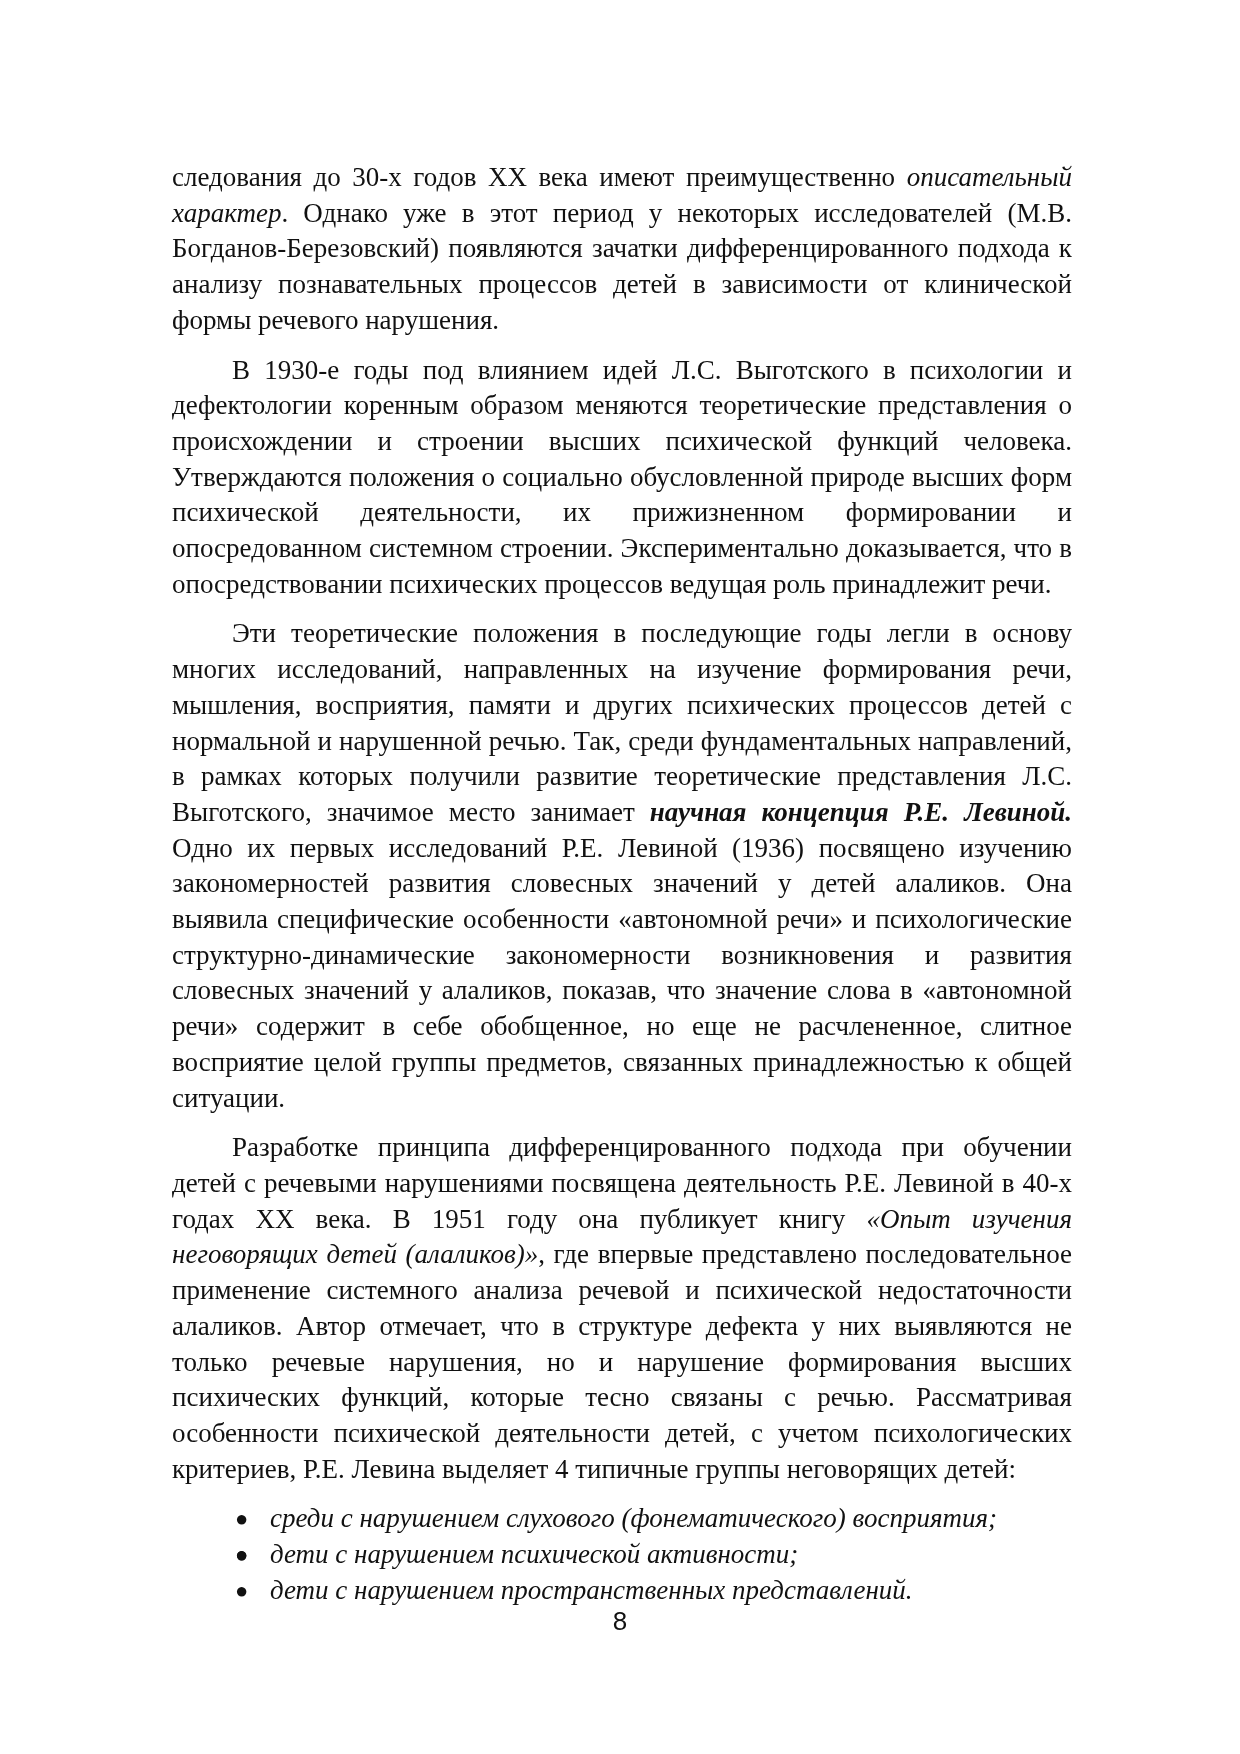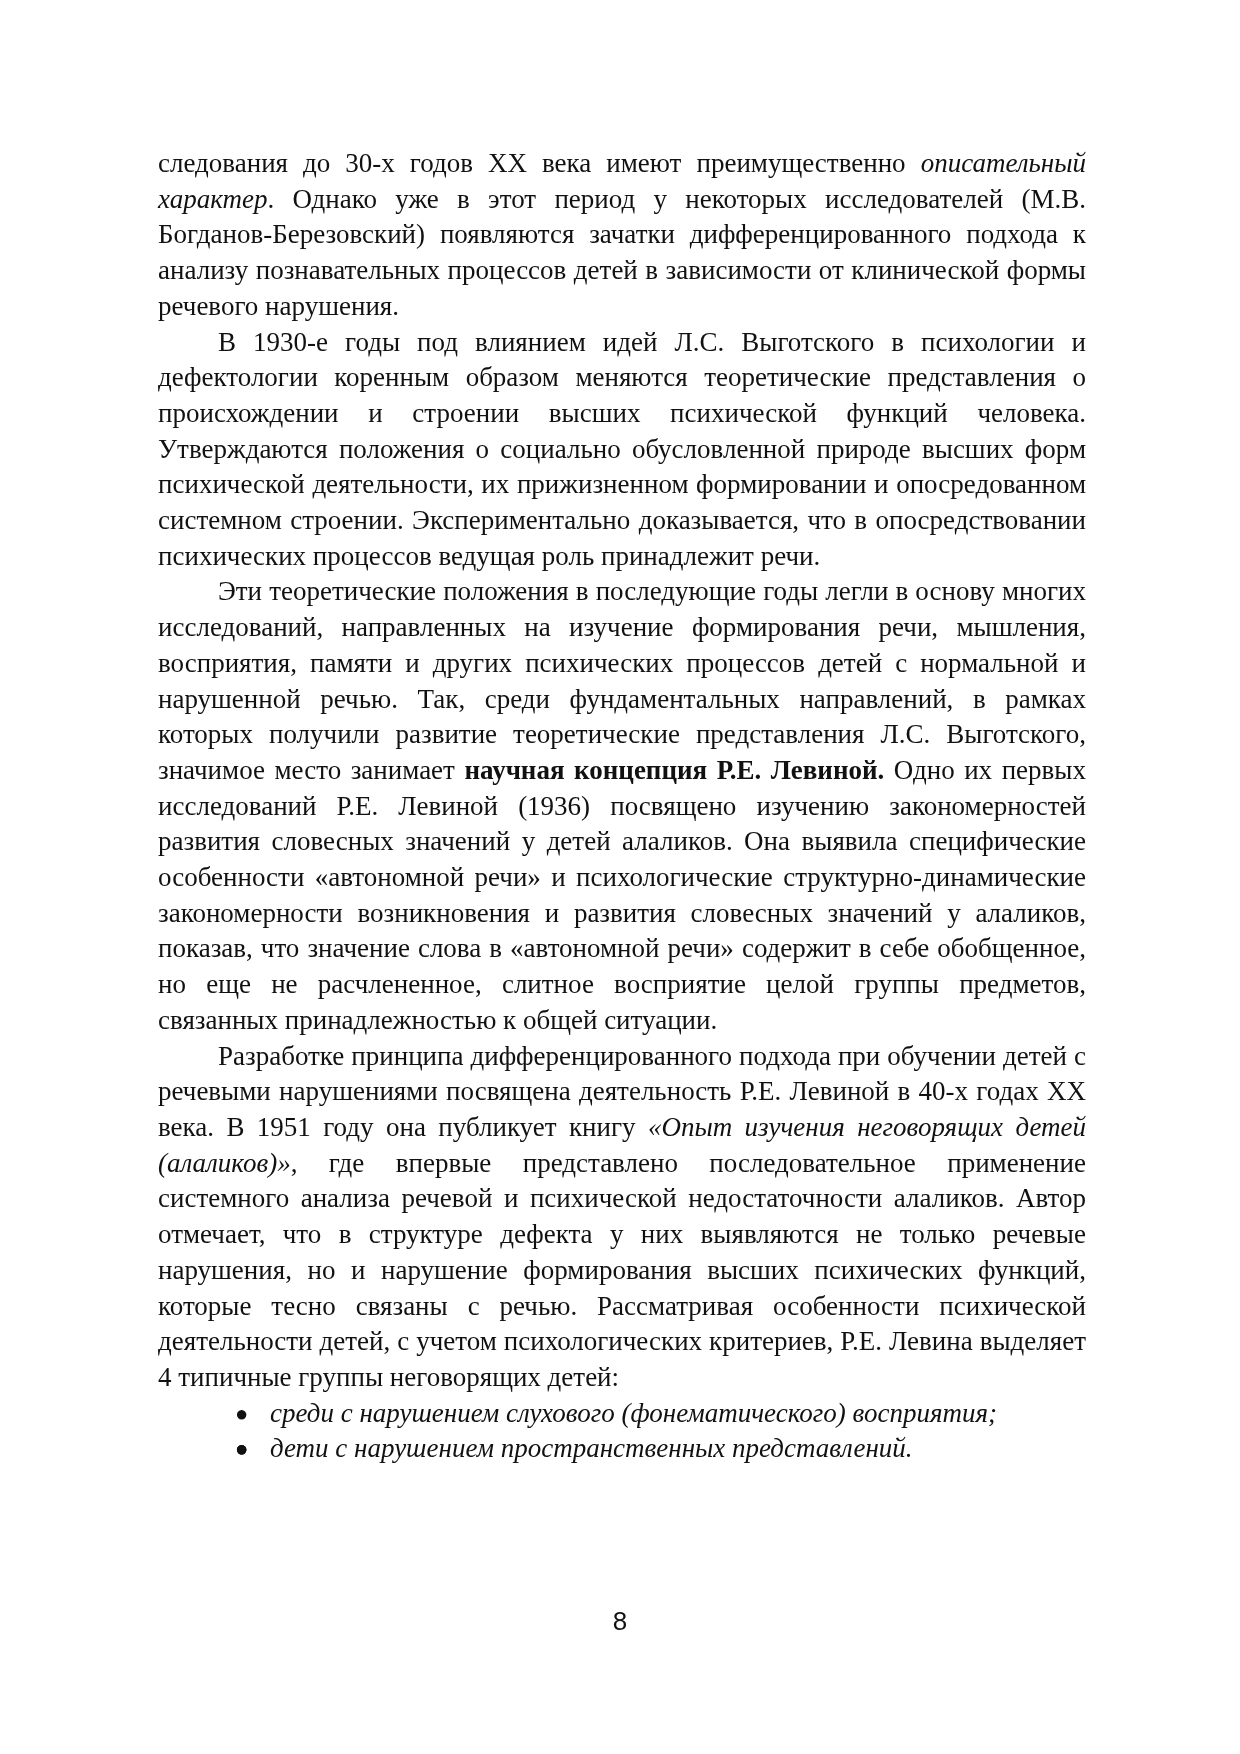--- a/index.html
+++ b/index.html
@@ -3,25 +3,25 @@
 <meta charset="utf-8">
 <style>
   html, body { margin: 0; padding: 0; background: #ffffff; }
   body { width: 1240px; height: 1754px; position: relative; overflow: hidden; }
   .page {
     position: absolute; left: 158px; top: 146px; width: 928px;
     font-family: "Liberation Serif", "DejaVu Serif", serif;
     font-size: 27px; line-height: 35.7px; color: #111111;
     text-align: justify;
   }
-  .para { margin: 0; text-indent: 60px; }
+  .para { margin: 14px; text-indent: 60px; }
   .para.noindent { text-indent: 0; }
   .para span { }
   em { font-style: italic; }
-  .bi { font-weight: bold; }
+  .bi { font-style: italic; font-weight: bold; }
   ul.groups { list-style: none; margin: 0; padding: 0; }
   ul.groups li { position: relative; padding-left: 112px; text-align: left; font-style: italic; }
   ul.groups li .bullet { position: absolute; left: 77px; top: 0; font-style: normal; font-size: 22px; }
   .page-number {
     position: absolute; left: 0; width: 1240px; top: 1606px; text-align: center;
     font-family: "Liberation Sans", "DejaVu Sans", sans-serif; font-size: 26px; color: #111;
   }
 </style>
 </head>
 <body>
@@ -31,19 +31,19 @@
 
   <p class="para"><span>В 1930-е годы под влиянием идей Л.С. Выготского в психологии и дефектологии коренным образом меняются теоретические представления о происхождении и строении высших психической функций человека. Утверждаются положения о социально обусловленной природе высших форм психической деятельности, их прижизненном формировании и опосредованном системном строении. Экспериментально доказывается, что в опосредствовании психических процессов ведущая роль принадлежит речи.</span></p>
 
   <p class="para"><span>Эти теоретические положения в последующие годы легли в основу многих исследований, направленных на изучение формирования речи, мышления, восприятия, памяти и других психических процессов детей с нормальной и нарушенной речью. Так, среди фундаментальных направлений, в рамках которых получили развитие теоретические представления Л.С. Выготского, значимое место занимает </span><span class="bi">научная концепция Р.Е. Левиной.</span><span> Одно их первых исследований Р.Е. Левиной (1936) посвящено изучению закономерностей развития словесных значений у детей алаликов. Она выявила специфические особенности «автономной речи» и психологические структурно-динамические закономерности возникновения и развития словесных значений у алаликов, показав, что значение слова в «автономной речи» содержит в себе обобщенное, но еще не расчлененное, слитное восприятие целой группы предметов, связанных принадлежностью к общей ситуации.</span></p>
 
   <p class="para"><span>Разработке принципа дифференцированного подхода при обучении детей с речевыми нарушениями посвящена деятельность Р.Е. Левиной в 40-х годах XX века. В 1951 году она публикует книгу </span><em>«Опыт изучения неговорящих детей (алаликов)»</em><span>, где впервые представлено последовательное применение системного анализа речевой и психической недостаточности алаликов. Автор отмечает, что в структуре дефекта у них выявляются не только речевые нарушения, но и нарушение формирования высших психических функций, которые тесно связаны с речью. Рассматривая особенности психической деятельности детей, с учетом психологических критериев, Р.Е. Левина выделяет 4 типичные группы неговорящих детей:</span></p>
 
   <ul class="groups">
     <li><span class="bullet">●</span><span>среди с нарушением слухового (фонематического) восприятия;</span></li>
     <li><span class="bullet">●</span></li>
-    <li><span class="bullet">●</span></li>
+    <li><span class="bullet">●</span><span>дети с нарушением психической активности;</span></li>
     <li><span class="bullet">●</span><span>дети с нарушением пространственных представлений.</span></li>
   </ul>
 
 </div>
 
 <div class="page-number">8</div>
 
 </body></html>

